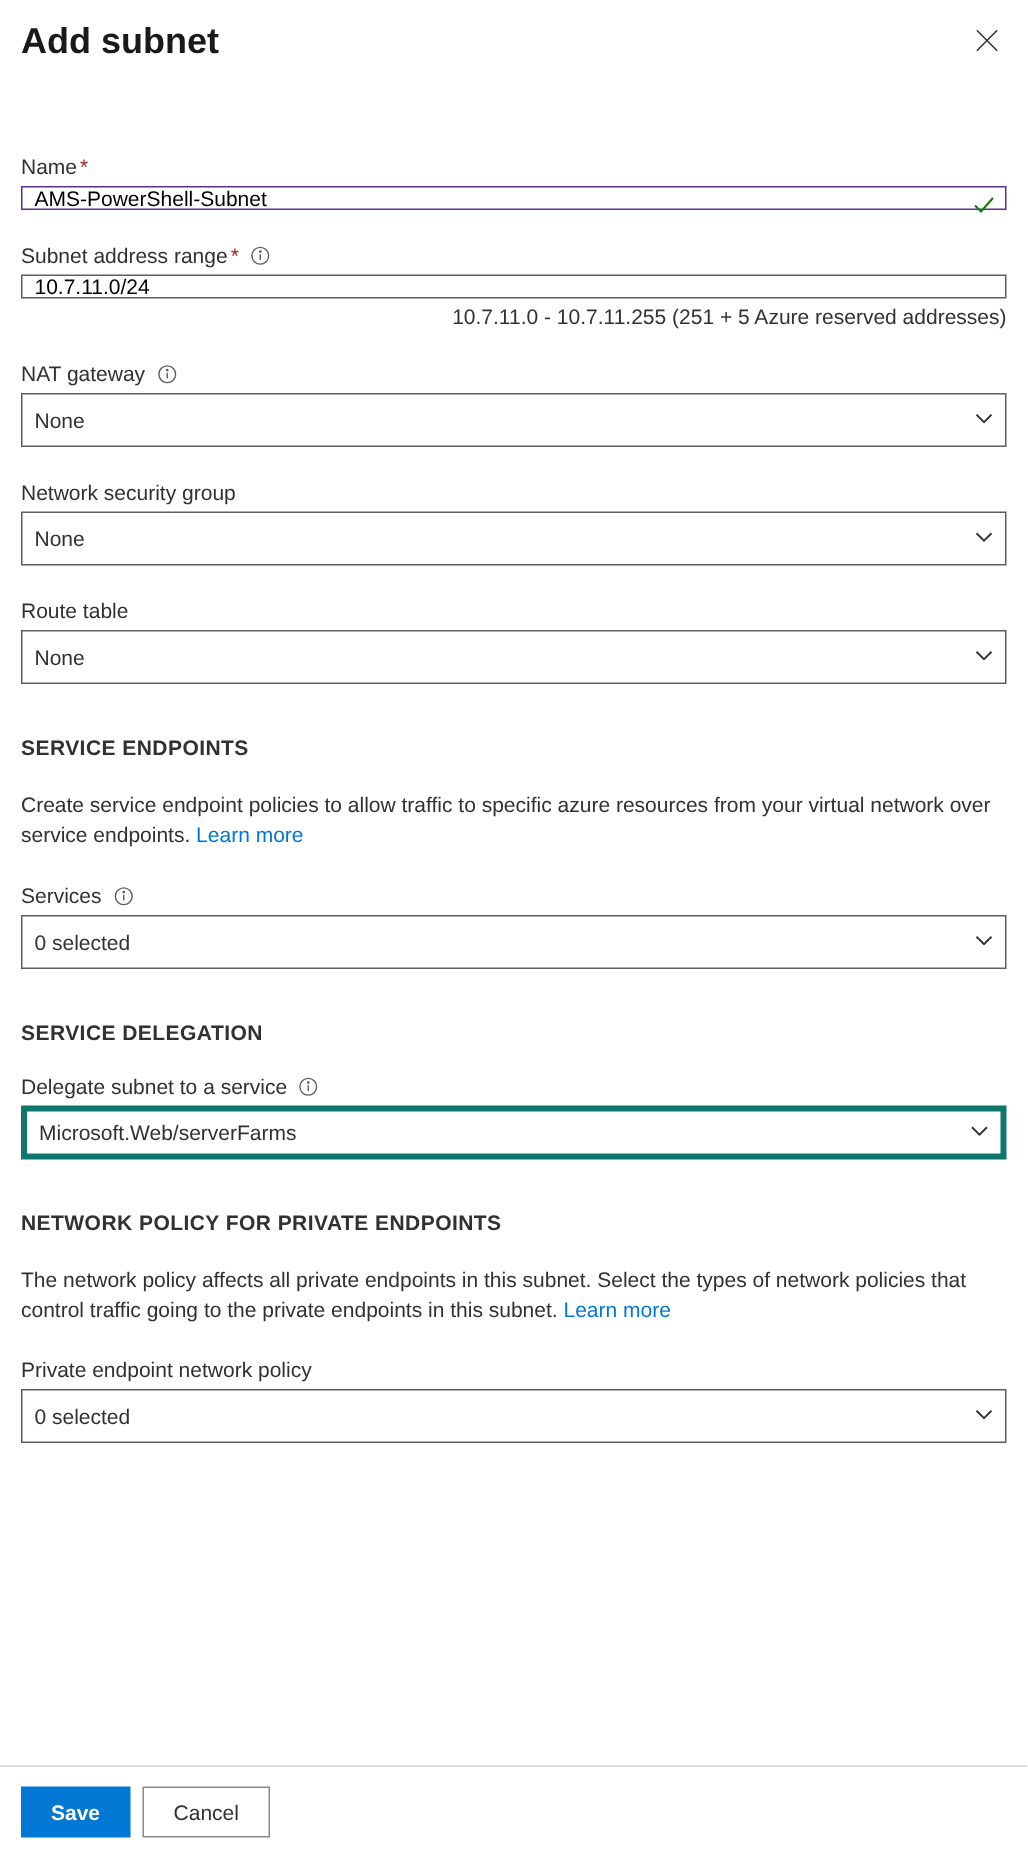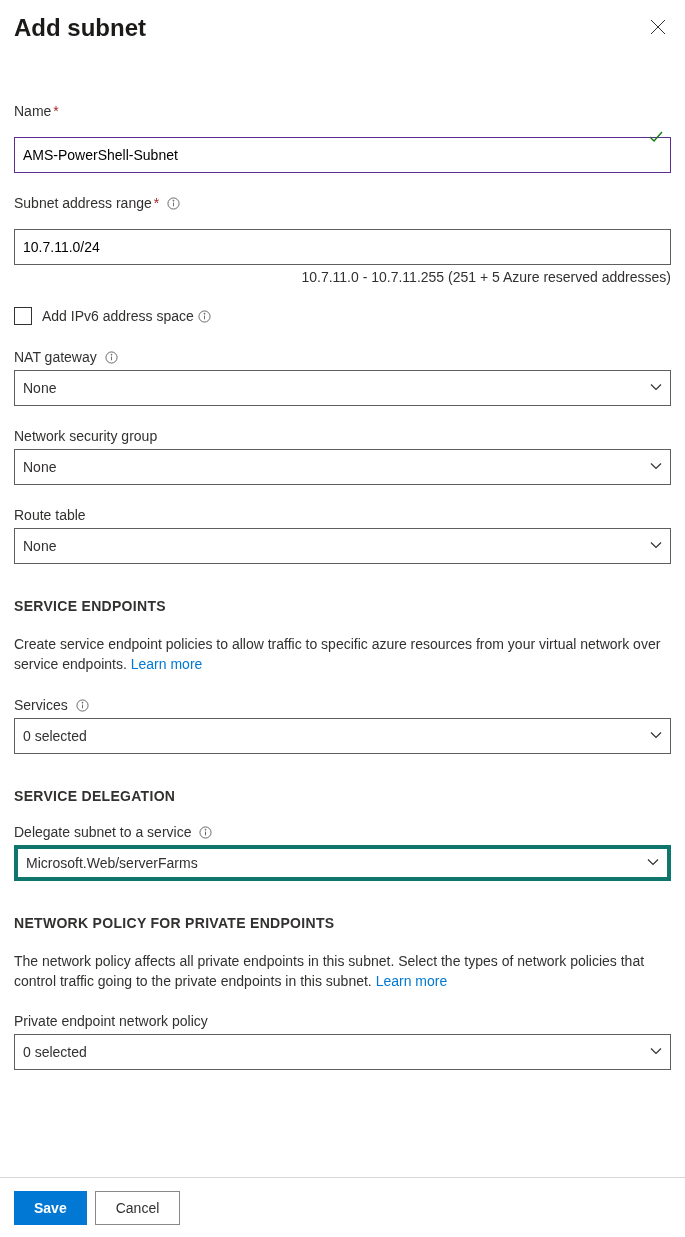--- a/index.html
+++ b/index.html
@@ -62,26 +62,25 @@
       vertical-align: -2px;
       margin-left: 4px;
       color: #605e5c;
     }
     .info-icon svg {
       width: 13px;
       height: 13px;
     }
     .text-input {
       width: 100%;
-      height: 36px;
+      height: 16px;
       padding: 0 8px;
       border: 1px solid #605e5c;
       font-size: 14px;
       outline: none;
-      margin-top: 13px;
     }
     .text-input.validated {
       border: 1px solid #5c2d91;
       padding-right: 28px;
     }
     .input-wrapper {
       position: relative;
     }
     .check-icon {
       position: absolute;
@@ -224,31 +223,20 @@
             <circle cx="7" cy="7" r="6"></circle>
             <line x1="7" y1="6" x2="7" y2="10"></line>
             <circle cx="7" cy="4" r="0.5" fill="currentColor"></circle>
           </svg>
       </span>
     </label>
     <input type="text" class="text-input" value="10.7.11.0/24" style="">
     <div class="hint">10.7.11.0 - 10.7.11.255 (251 + 5 Azure reserved addresses)</div>
   </div>
 
-  <div class="checkbox-row">
-    <div class="checkbox"></div>
-    <span class="checkbox-label">Add IPv6 address space</span>
-    <span class="info-icon">
-      <svg viewBox="0 0 14 14" fill="none" stroke="currentColor" stroke-width="1">
-          <circle cx="7" cy="7" r="6"></circle>
-          <line x1="7" y1="6" x2="7" y2="10"></line>
-          <circle cx="7" cy="4" r="0.5" fill="currentColor"></circle>
-        </svg>
-    </span>
-  </div>
 
   <div class="field">
     <label class="field-label">
       <span>NAT gateway</span>
       <span class="info-icon">
         <svg viewBox="0 0 14 14" fill="none" stroke="currentColor" stroke-width="1">
             <circle cx="7" cy="7" r="6"></circle>
             <line x1="7" y1="6" x2="7" y2="10"></line>
             <circle cx="7" cy="4" r="0.5" fill="currentColor"></circle>
           </svg>

